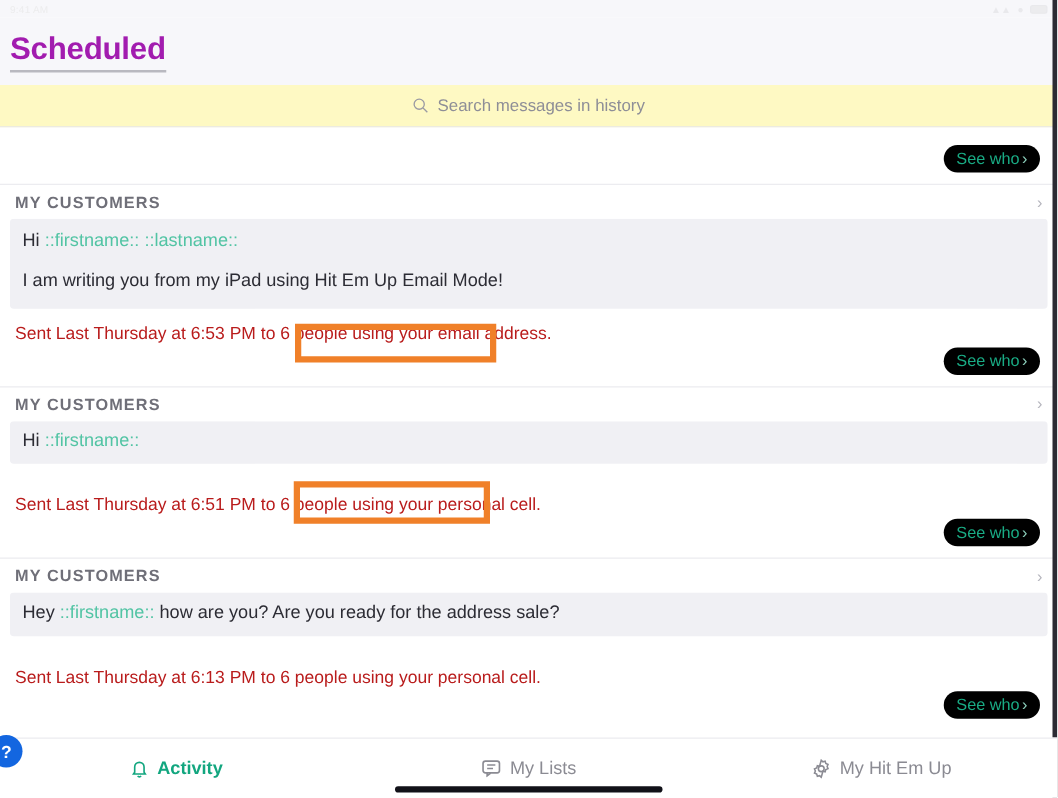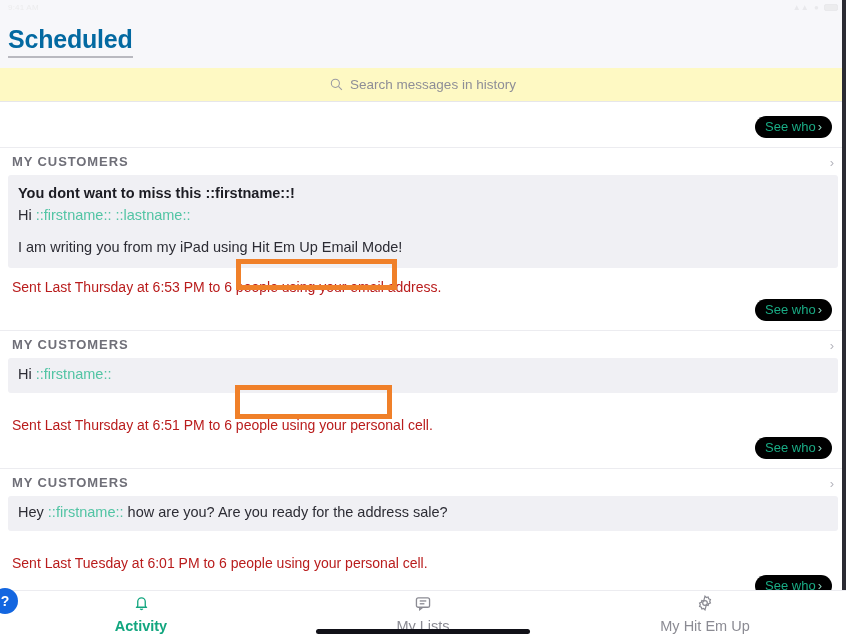--- a/index.html
+++ b/index.html
@@ -36,21 +36,21 @@
     position: absolute; top: 14px; left: 0; right: 0; height: 54px;
     background: #f7f7fa;
     display: flex; align-items: center; gap: 16px;
     padding-left: 8px;
   }
   .tab {
     font-size: 25px; font-weight: 700; letter-spacing: -.2px;
     padding-bottom: 2px; cursor: pointer;
     border-bottom: 2px solid transparent;
   }
-  .tab.inactive { color: #0369a1; border-bottom-color: #b9b9c0; }
+  .tab.inactive { color: #a21caf; border-bottom-color: #b9b9c0; }
   .tab.active   { color: #12a67f; border-bottom-color: #12a67f; }
 
   
   .searchbar {
     position: absolute; top: 68px; left: 0; right: 0; height: 34px;
     background: #fef9c3;
     border-bottom: 1px solid #e6e6ea;
     display: flex; align-items: center; justify-content: center;
     gap: 7px;
   }
@@ -120,22 +120,22 @@
   
   .tabbar {
     position: absolute; left: 0; right: 0; bottom: 0; height: 48px;
     background: #ffffff; border-top: 1px solid #ececf0;
     display: flex; align-items: center;
   }
   .tabitem {
     flex: 1; display: flex; align-items: center; justify-content: center;
     gap: 7px; font-size: 14.5px; cursor: pointer;
   }
-  .tabitem.on  { color: #12a67f; font-weight: 700; flex-direction: column; }
-  .tabitem.off { color: #8b8b93; flex-direction: column; }
+  .tabitem.on  { color: #12a67f; font-weight: 700; }
+  .tabitem.off { color: #8b8b93; }
   .tabitem svg { display: block; }
   .homebar {
     position: absolute; left: 50%; transform: translateX(-50%);
     bottom: 4px; width: 214px; height: 5px;
     background: #111118; border-radius: 3px;
   }
   .help {
     position: absolute; left: -8px; bottom: 24px;
     width: 26px; height: 26px; border-radius: 50%;
     background: #1366e0; color:#fff;
@@ -178,21 +178,20 @@
       <div class="seewho">
         <span>See who</span><span class="ar">›</span>
       </div>
     </div>
 
     <div class="sec-head">
       <span class="lbl">MY CUSTOMERS</span>
       <span class="chev-sm">›</span>
     </div>
     <div class="bubble">
-      <span class="subj">You dont want to miss this ::firstname::!</span>
       <span>Hi </span><span class="tok">::firstname:: ::lastname::</span>
       <span class="gap"></span>
       <span>I am writing you from my iPad using Hit Em Up Email Mode!</span>
     </div>
     <div class="sentline">
       <span>Sent Last Thursday at 6:53 PM to 6 people </span><span>using your email address.</span>
     </div>
     <div class="seewho-row">
       <div class="seewho">
         <span>See who</span><span class="ar">›</span>
@@ -216,21 +215,21 @@
     </div>
 
     <div class="sec-head">
       <span class="lbl">MY CUSTOMERS</span>
       <span class="chev-sm">›</span>
     </div>
     <div class="bubble" style="padding:6px 10px 7px 10px;">
       <span>Hey </span><span class="tok">::firstname::</span><span> how are you? Are you ready for the address sale?</span>
     </div>
     <div class="sentline" style="padding-top:24px;">
-      <span>Sent Last Tuesday at 6:01 PM to 6 people using your personal cell.</span>
+      <span>Sent Last Thursday at 6:13 PM to 6 people using your personal cell.</span>
     </div>
     <div class="seewho-row">
       <div class="seewho">
         <span>See who</span><span class="ar">›</span>
       </div>
     </div>
 
   </div>
 
   <div class="hl" style="left:236px; top:259px; width:161px; height:31px;"></div>

